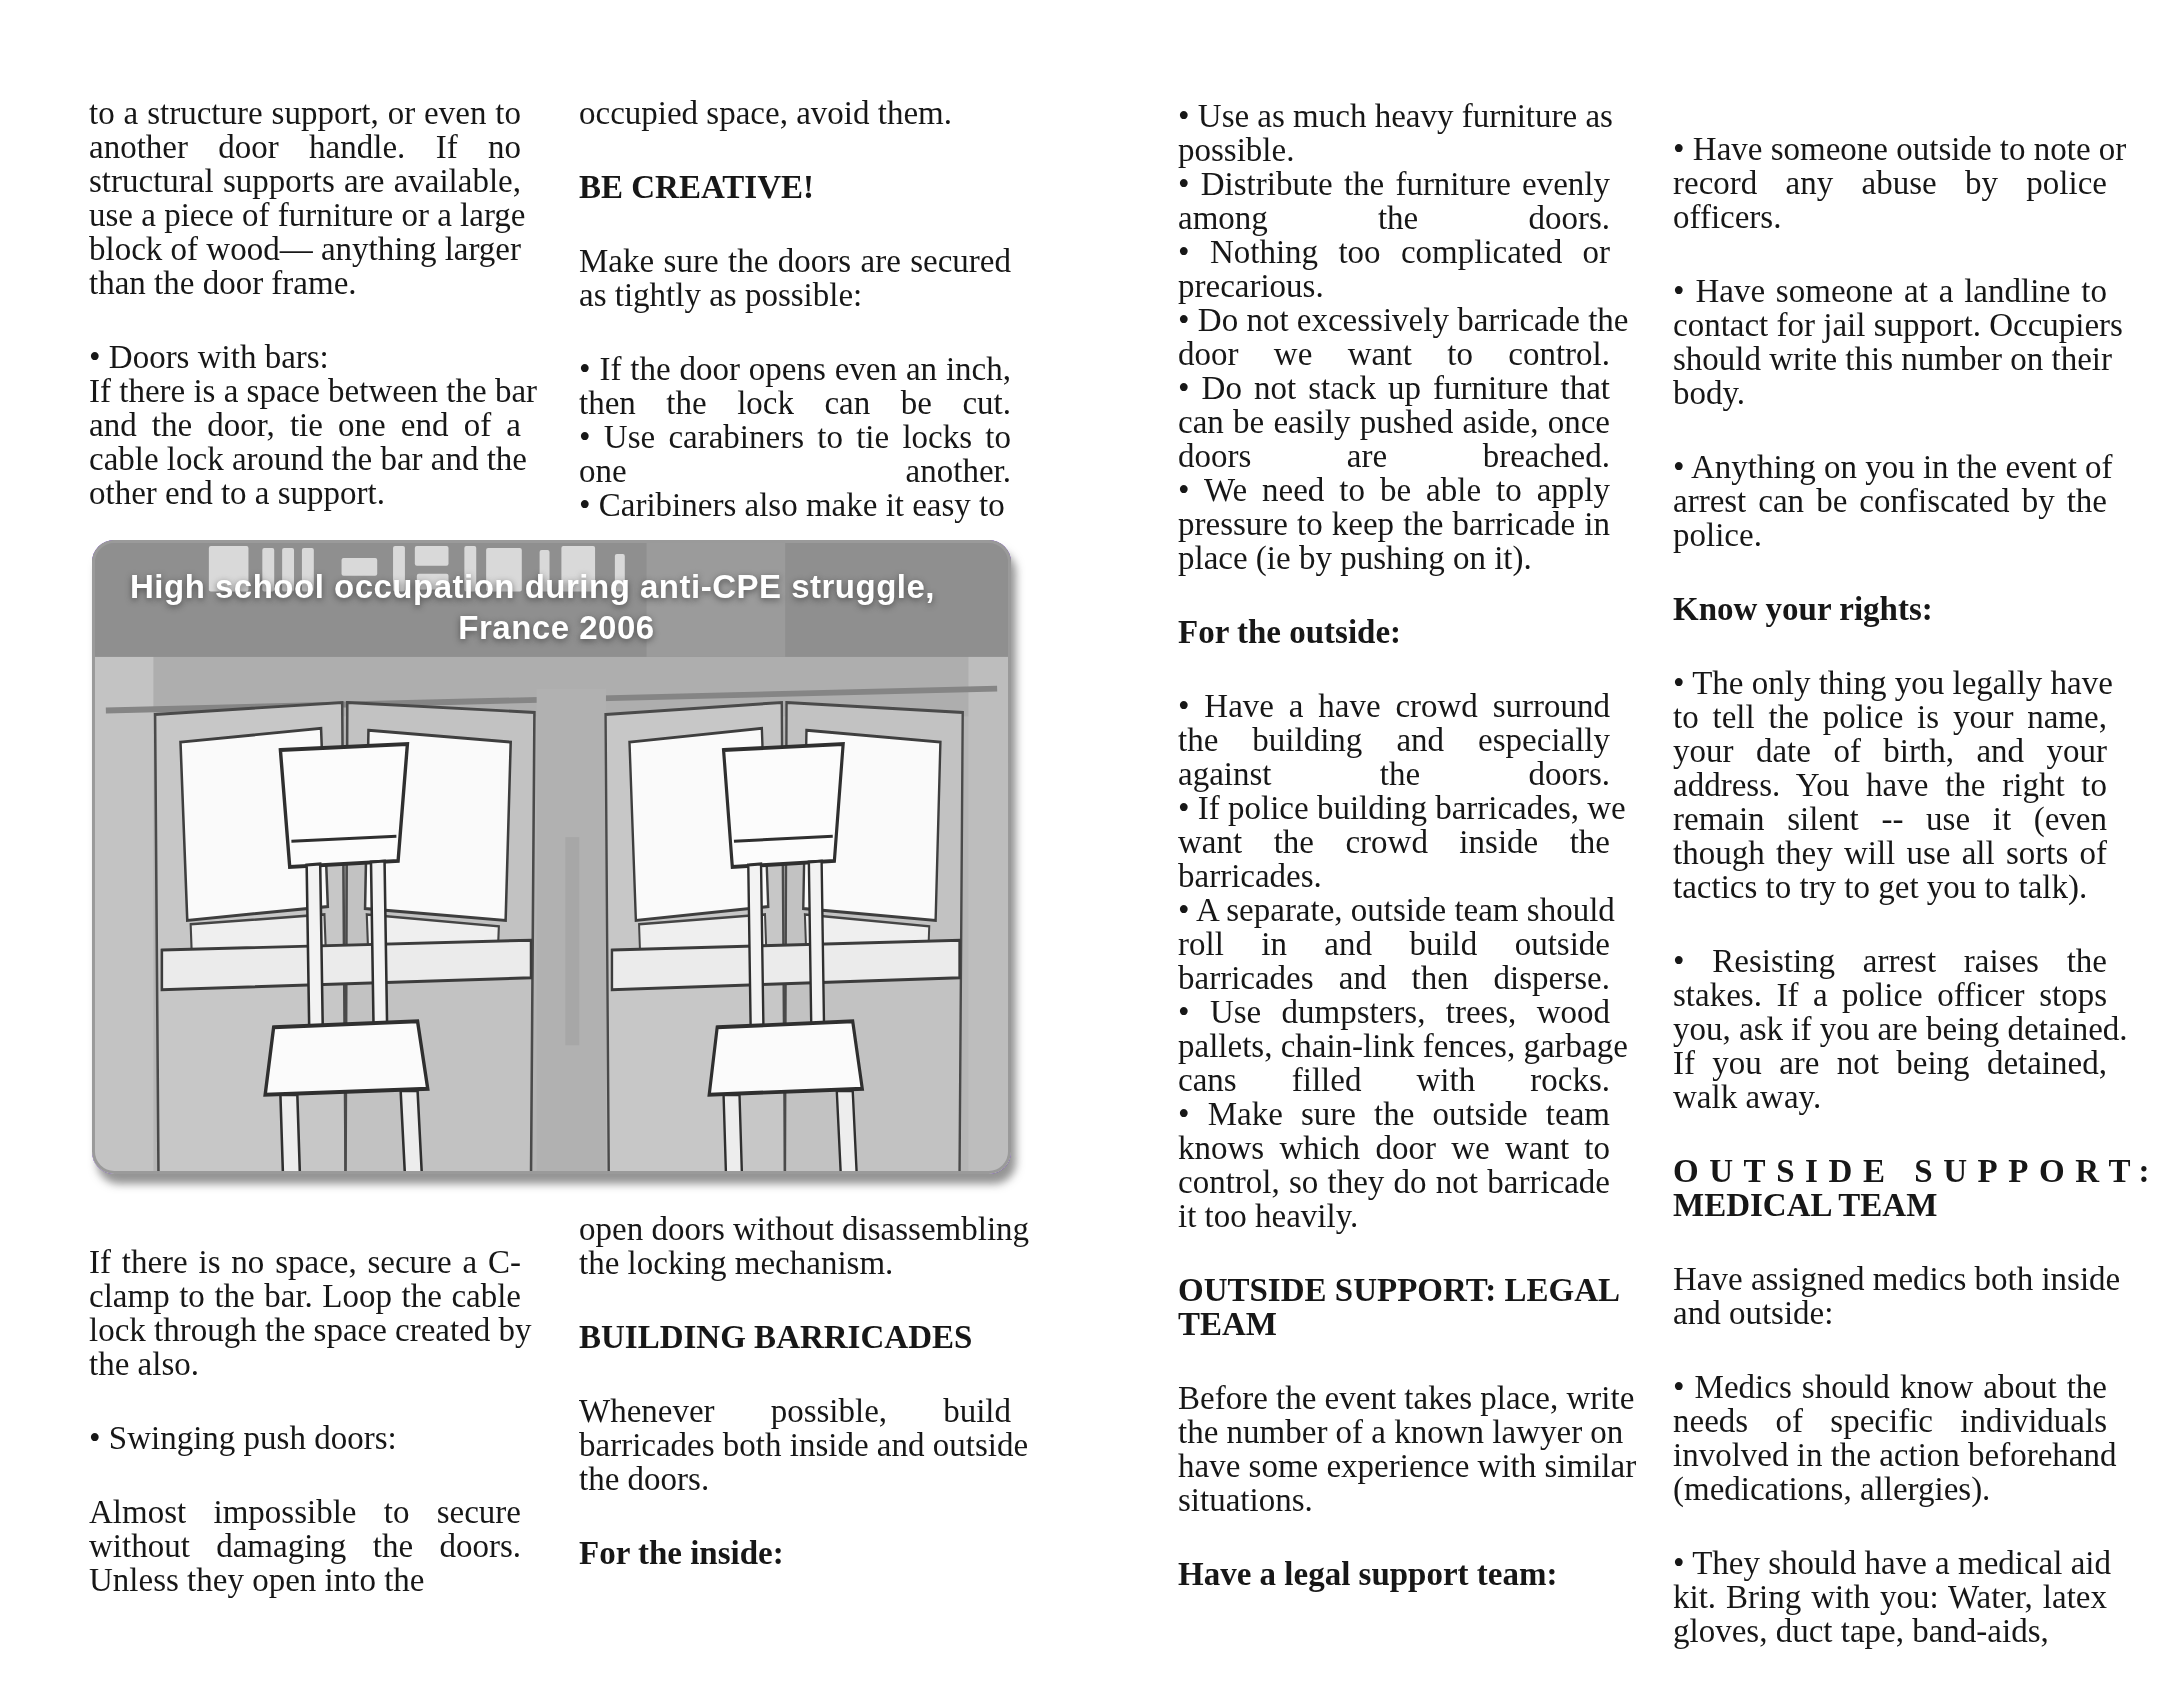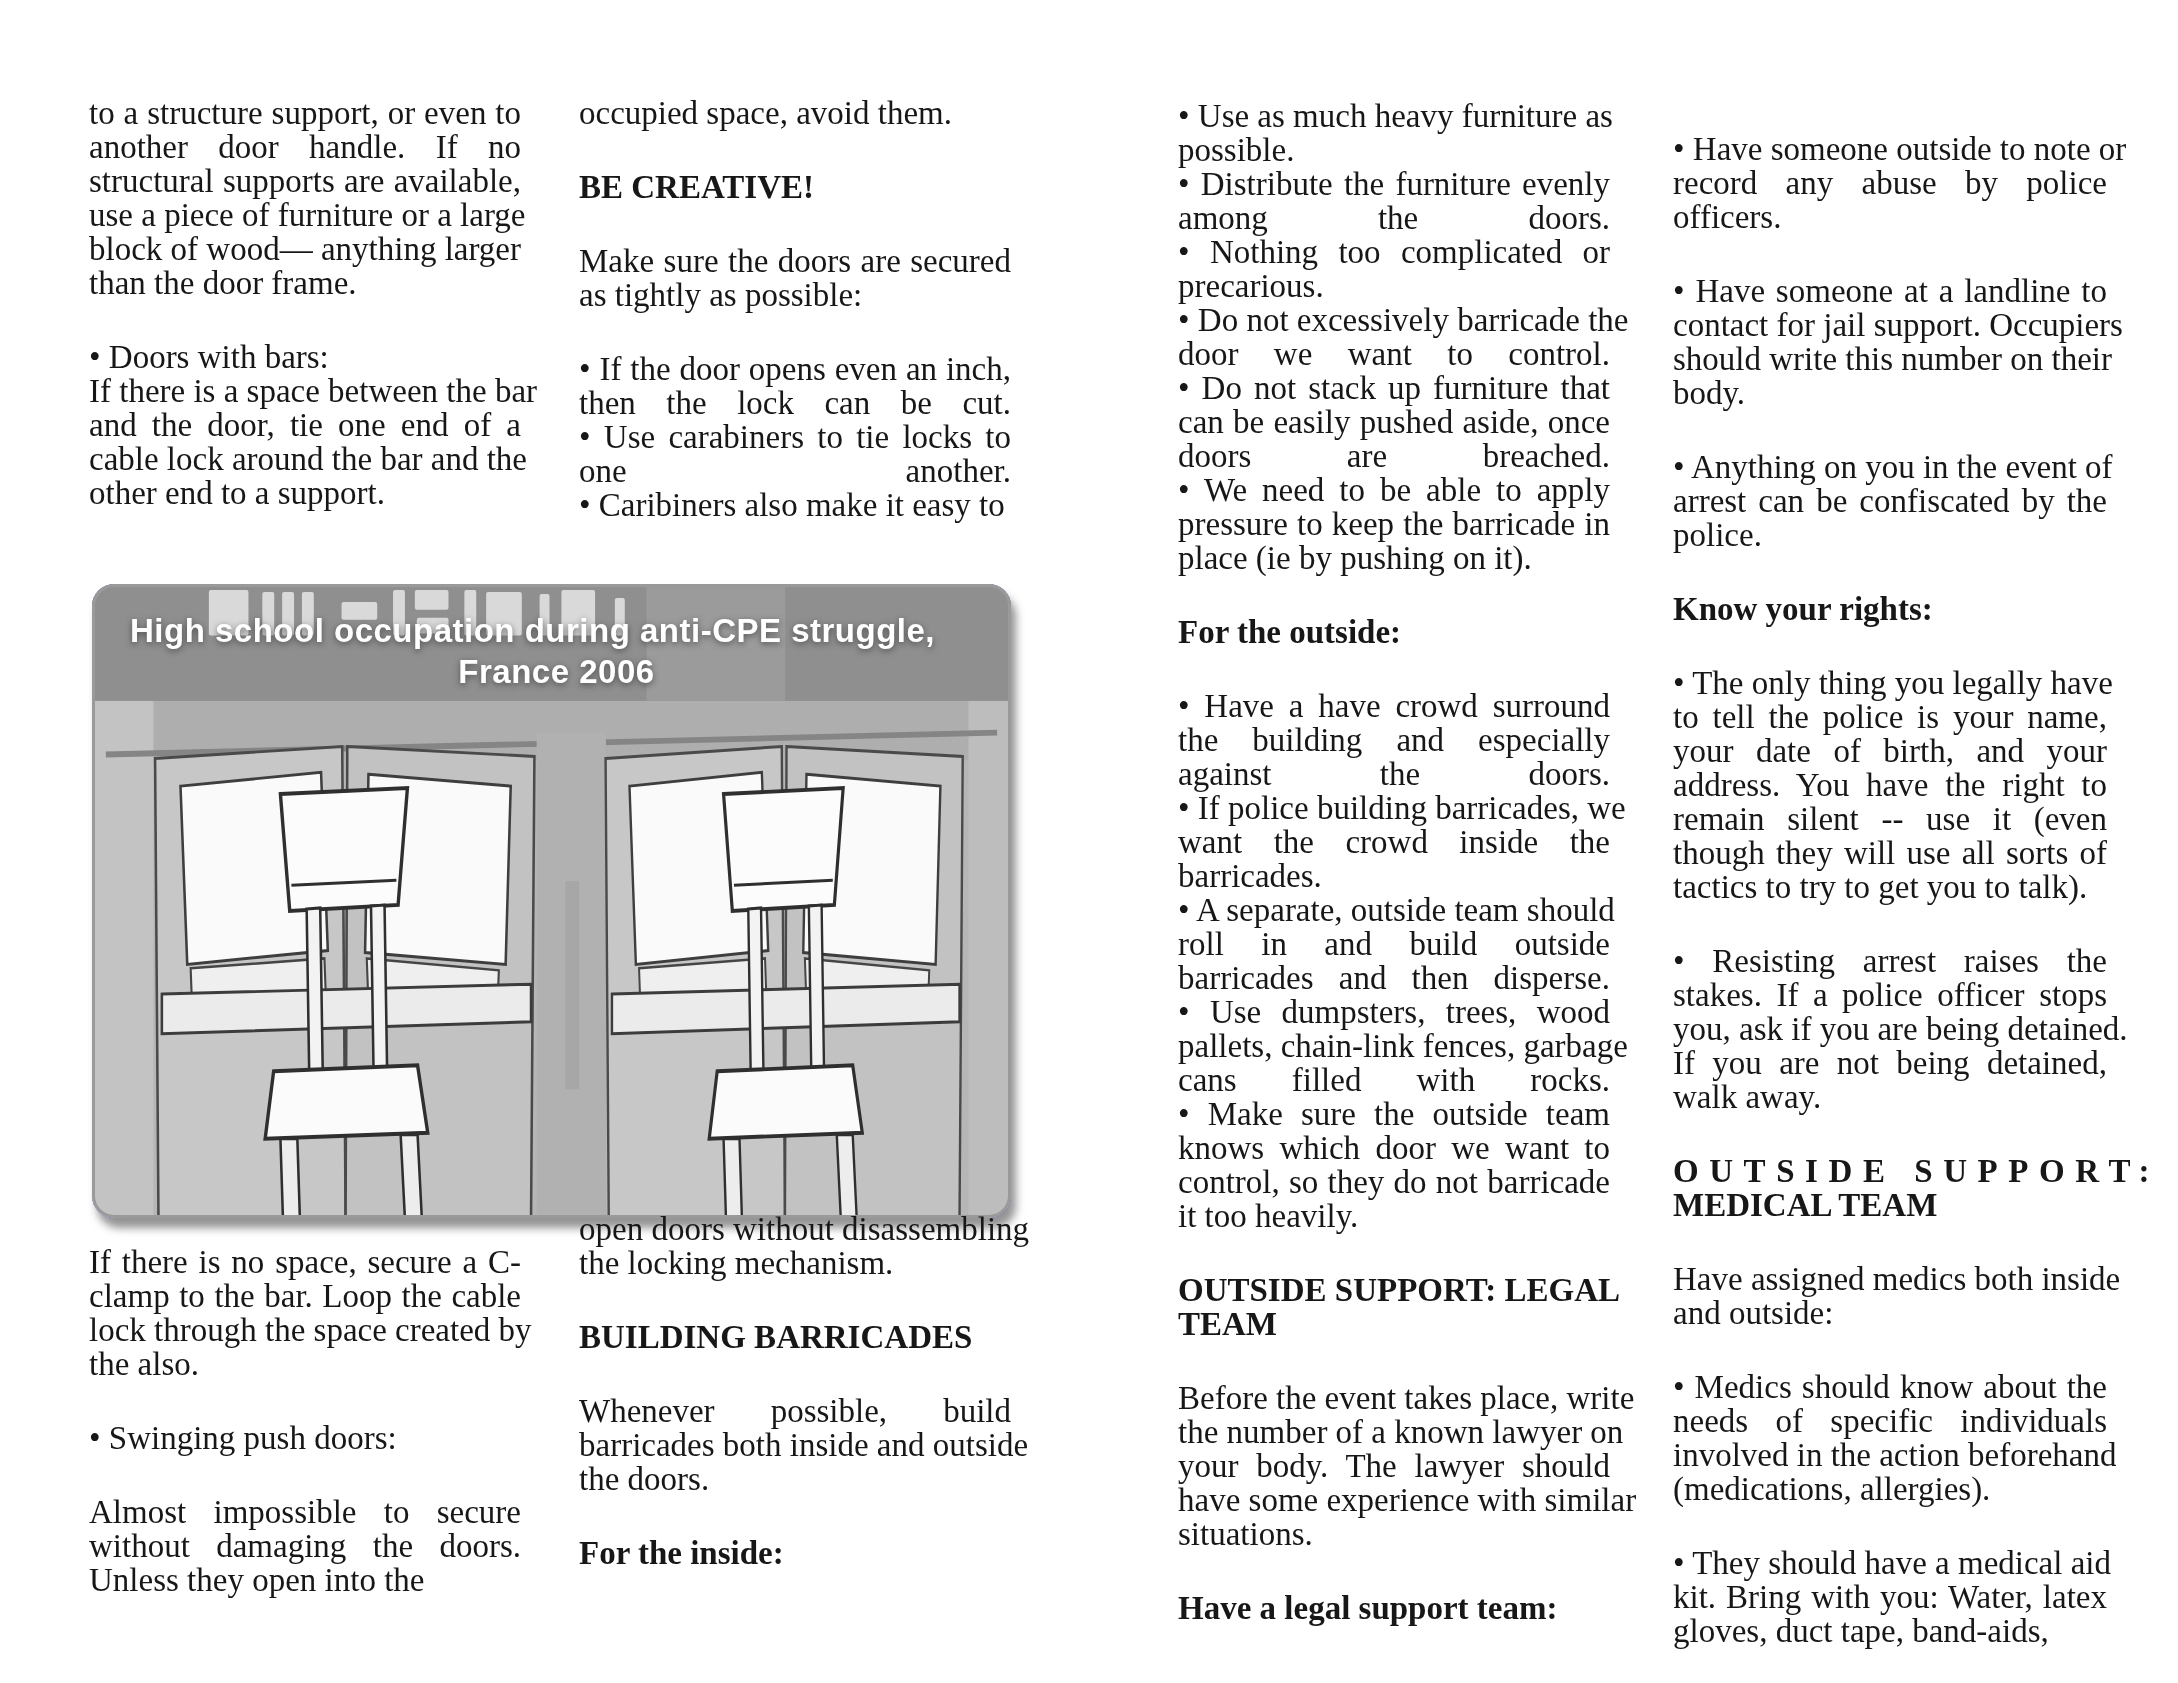--- a/index.html
+++ b/index.html
@@ -34,21 +34,20 @@
   .spread .line:not(.last){letter-spacing:0.32em;font-family:Liberation Serif, serif;}
 
   
   .photo{
     position:absolute;
     left:92px;top:540px;width:919px;height:634px;
     border-radius:22px;
     overflow:hidden;
     box-shadow:5px 10px 9px rgba(60,60,60,0.55);
     background:#6d28d9;
-    margin-top:44px;
   }
   .photo svg{display:block;width:919px;height:634px;}
   .caption{
     position:absolute;
     left:38px;right:28px;top:26px;
     color:#ffffff;
     font-family:"Liberation Sans", sans-serif;
     font-weight:bold;
     font-size:33px;
     line-height:41px;
@@ -231,21 +230,20 @@
         <div class="line">control, so they do not barricade</div>
         <div class="line last">it too heavily.</div>
       </div>
       <div class="block h">
         <div class="line">OUTSIDE SUPPORT: LEGAL</div>
         <div class="line last">TEAM</div>
       </div>
       <div class="block p">
         <div class="line">Before the event takes place, write</div>
         <div class="line">the number of a known lawyer on</div>
-        <div class="line">your body. The lawyer should</div>
         <div class="line">have some experience with similar</div>
         <div class="line last">situations.</div>
       </div>
       <div class="block h">
         <div class="line last">Have a legal support team:</div>
       </div>
     </div>
   <div class="col c4">
       <div class="block p">
         <div class="line">• Have someone outside to note or</div>

